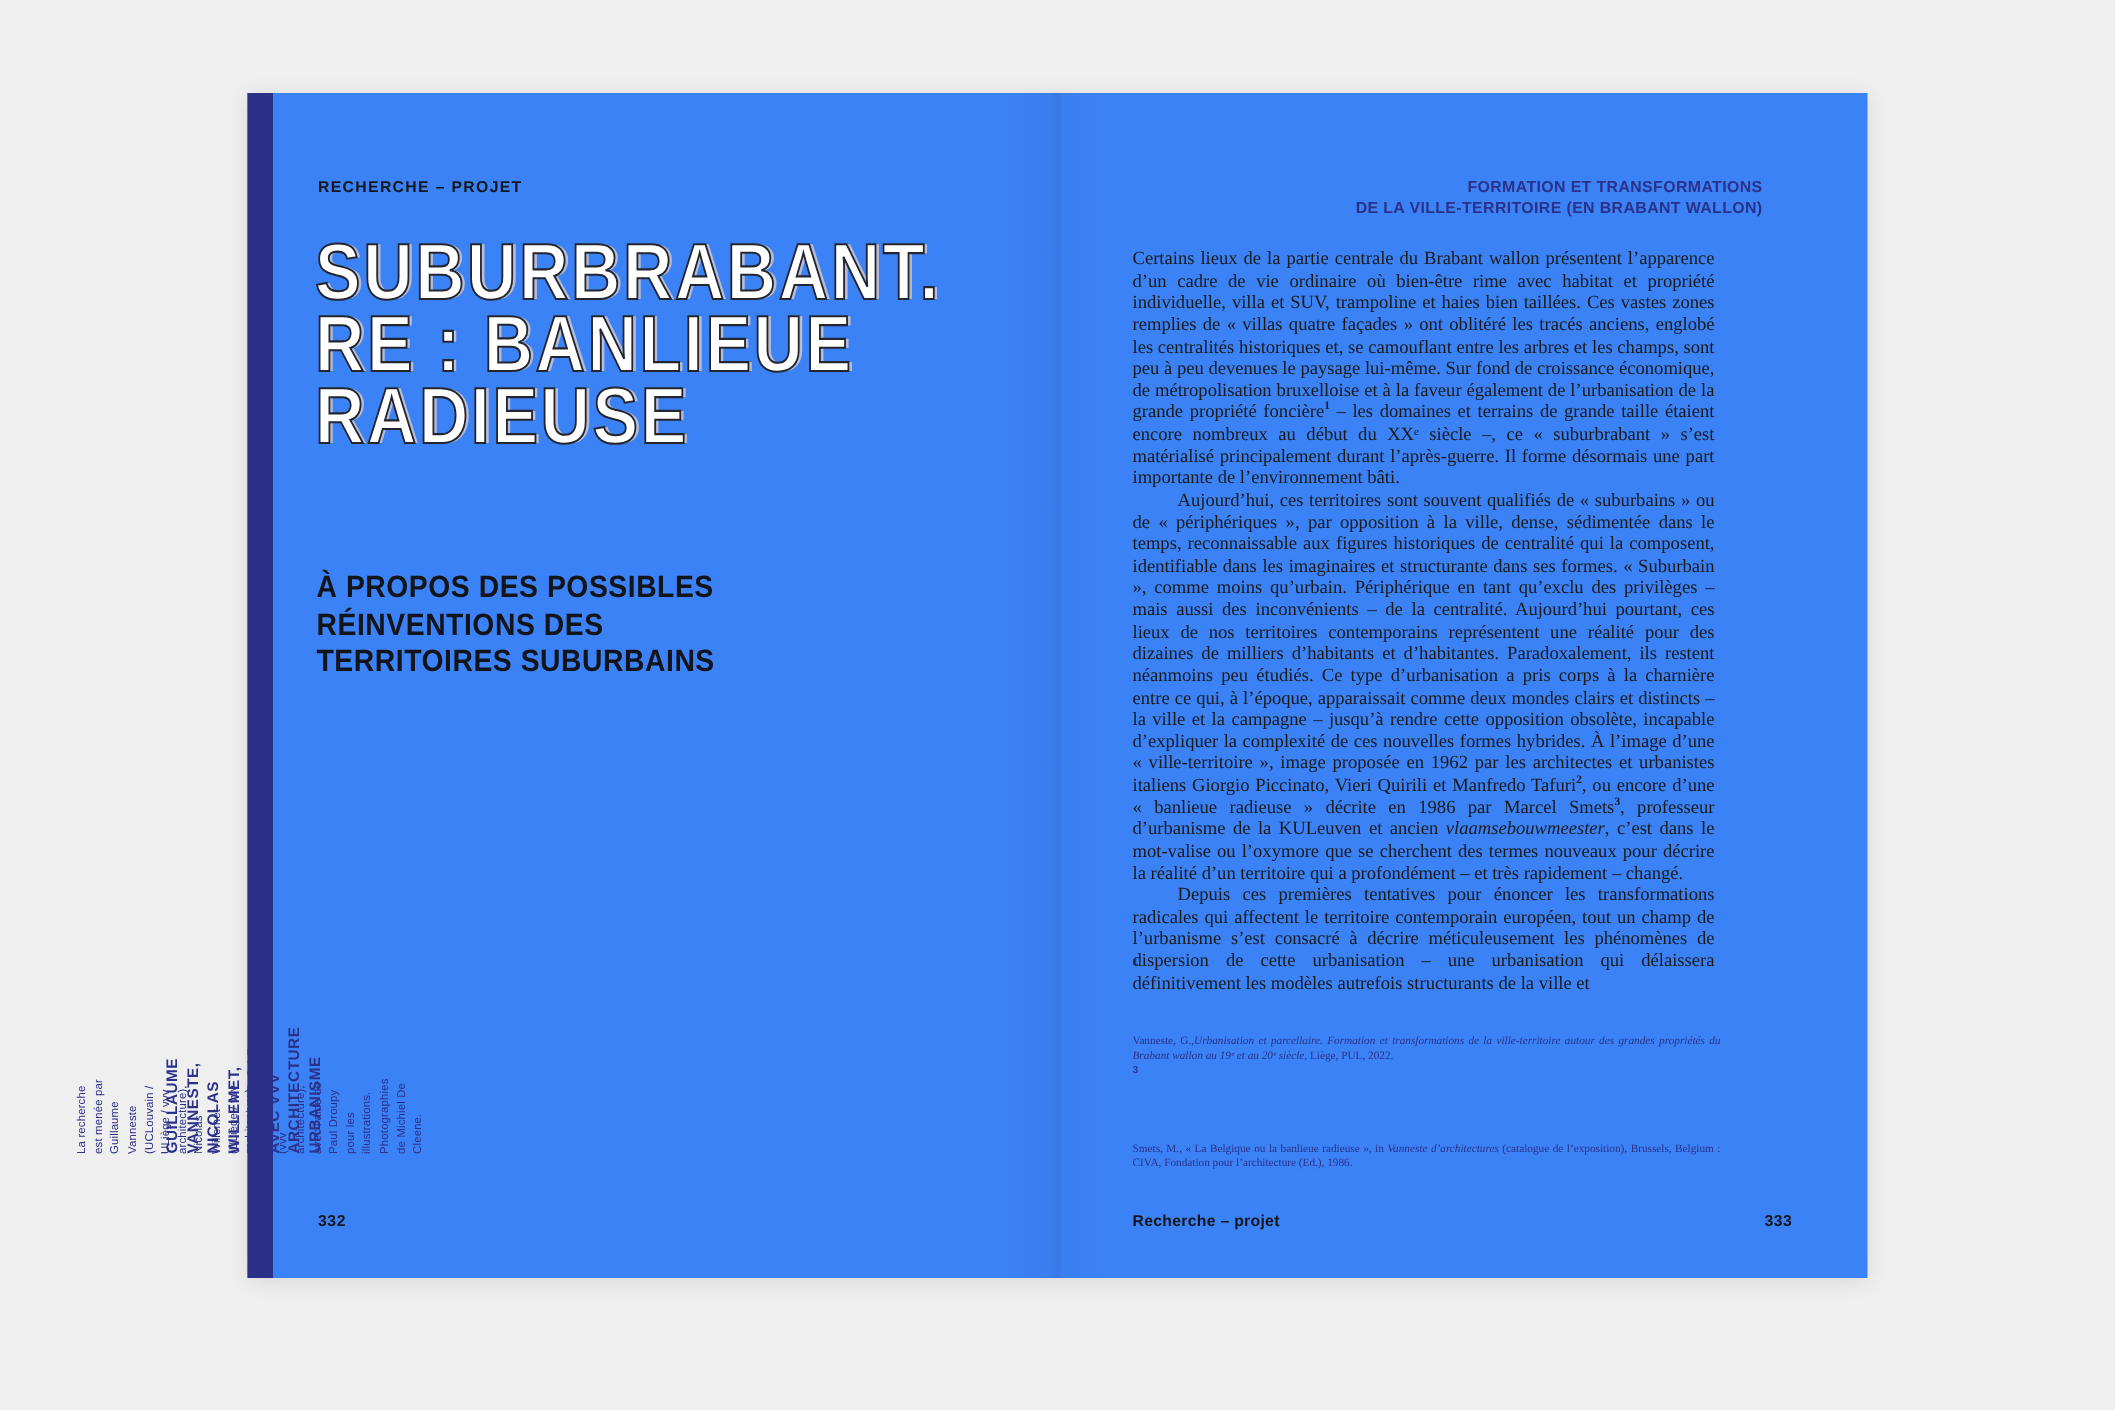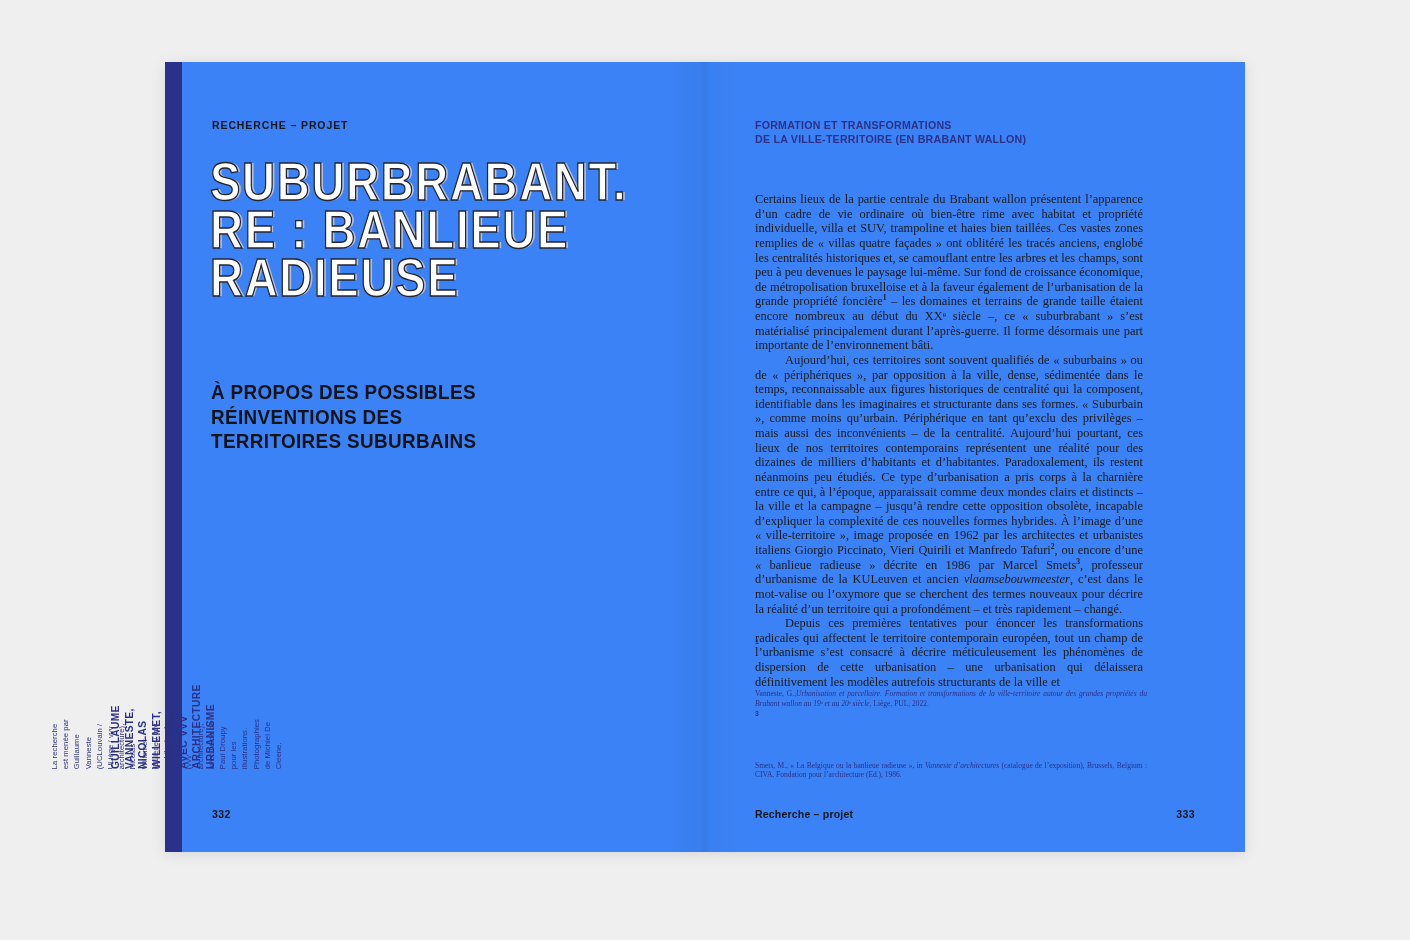--- a/index.html
+++ b/index.html
@@ -150,34 +150,34 @@
     position: absolute;
     left: 45px;
     top: 57px;
     width: 420px;
     font-size: 10.6px;
     line-height: 13.5px;
     font-weight: bold;
     letter-spacing: 0.25px;
     color: #2b3188;
     white-space: pre-line;
+    text-align: right;
   }
 
   .body-col {
     position: absolute;
     left: 45px;
     top: 103px;
     width: 388px;
     font-family: "Liberation Serif", serif;
     font-size: 12.4px;
     line-height: 14.62px;
     text-align: justify;
     color: #1a1a1a;
     hyphens: auto;
-    margin-top: 27px;
     -webkit-hyphens: auto;
   }
   .body-col p { margin: 0; }
   .body-col p.indent { text-indent: 30px; }
   .body-col i { font-style: italic; }
   sup {
     font-size: 7.6px;
     vertical-align: super;
     line-height: 0;
     font-weight: bold;

